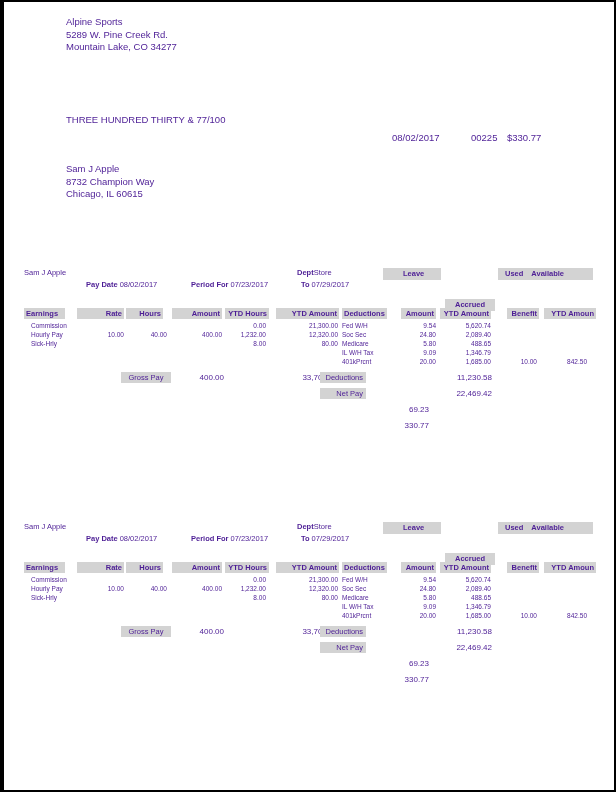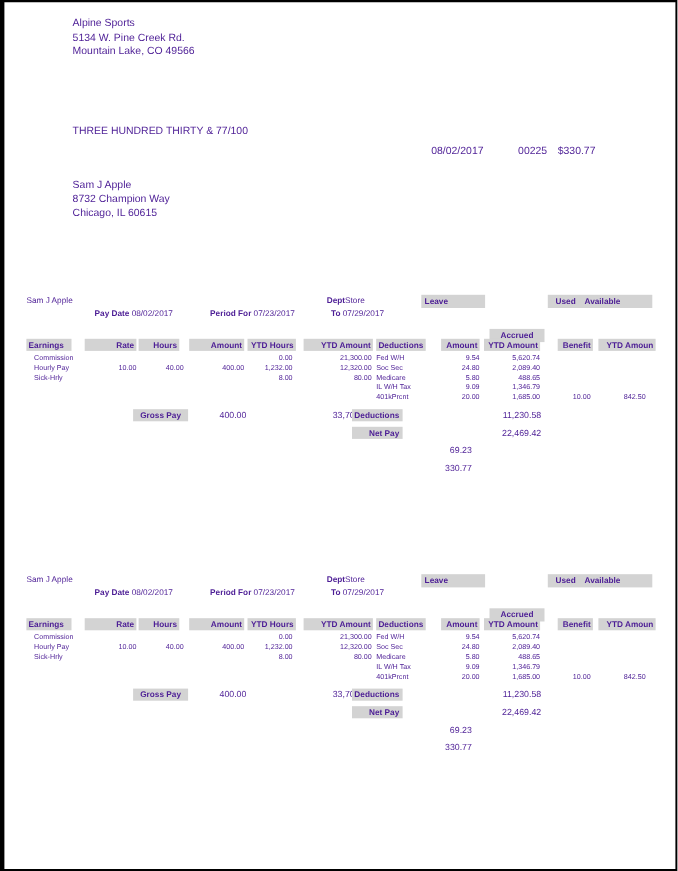--- a/index.html
+++ b/index.html
@@ -23,21 +23,21 @@
   
   .stub { position:absolute; left:0; width:100%; height:140px; }
   .stub1 { top:264px; }
   .stub2 { top:518px; }
   .stub .abs { position:absolute; }
 
   .emp-name { left:20px; top:2px; font-size:7.5px; }
   .dept { left:293px; top:2px; font-size:7.5px; }
   .gray { background:#d3d3d3; }
   .lv { top:2px; height:12px; line-height:12px; font-size:7.5px; font-weight:bold; box-sizing:border-box; }
-  .lv-leave { left:379px; width:58px; padding-left:3px; }
+  .lv-leave { left:379px; width:58px; padding-left:20px; }
   .lv-accrued { left:441px; width:50px; text-align:center;margin-top:31px; }
   .lv-usedavail { left:494px; width:95px; padding-left:7px; }
   .lv-usedavail span { display:inline-block;text-align:center; }
   .lv-avail { margin-left:8px; }
   .pd { top:14px; font-size:7.5px; }
   .pd-paydate { left:82px; }
   .pd-period { left:187px; }
   .pd-to { left:297px; }
   .pd .val { margin-left:2px; }
 
@@ -70,38 +70,38 @@
   .c-damt { left:382px; width:50px; text-align:right; }
   .c-dytd { left:437px; width:50px; text-align:right; }
   .c-ben  { left:483px; width:50px; text-align:right; }
   .c-bytd { left:533px; width:50px; text-align:right; }
 
   
   .srow { position:absolute; left:0; right:0; height:11px; line-height:11px; }
   .srow span { position:absolute; }
   .r-gross { top:106px; }
   .r-net   { top:122px; }
-  .sum-label { background:#d3d3d3; font-weight:bold; font-size:7.5px; box-sizing:border-box; }
+  .sum-label { background:#d3d3d3; font-weight:normal; font-size:7.5px; box-sizing:border-box; }
   .gp-box  { left:117px; width:50px; text-align:center; }
   .dd-box  { left:316px; width:46px; text-align:right; padding-right:3px; }
   .s-val { font-size:8px; text-align:right; }
   .s-amt  { left:168px; width:52px; }
   .s-ytd  { left:274px; width:60px; }
   .s-damt { left:375px; width:50px;margin-top:32px; }
   .s-dytd { left:438px; width:50px; }
 </style>
 </head>
 <body>
 
 <div class="page">
 
   <div class="abs company">
     <div>Alpine Sports</div>
-    <div>5134 W. Pine Creek Rd.</div>
-    <div>Mountain Lake, CO  49566</div>
+    <div>5289 W. Pine Creek Rd.</div>
+    <div>Mountain Lake, CO  34277</div>
   </div>
 
   <div class="abs amount-words">THREE HUNDRED THIRTY &amp; 77/100</div>
 
   <div class="abs check-date">08/02/2017</div>
   <div class="abs check-number">00225</div>
   <div class="abs check-amount">$330.77</div>
 
   <div class="abs payee">
     <div>Sam J Apple</div>

